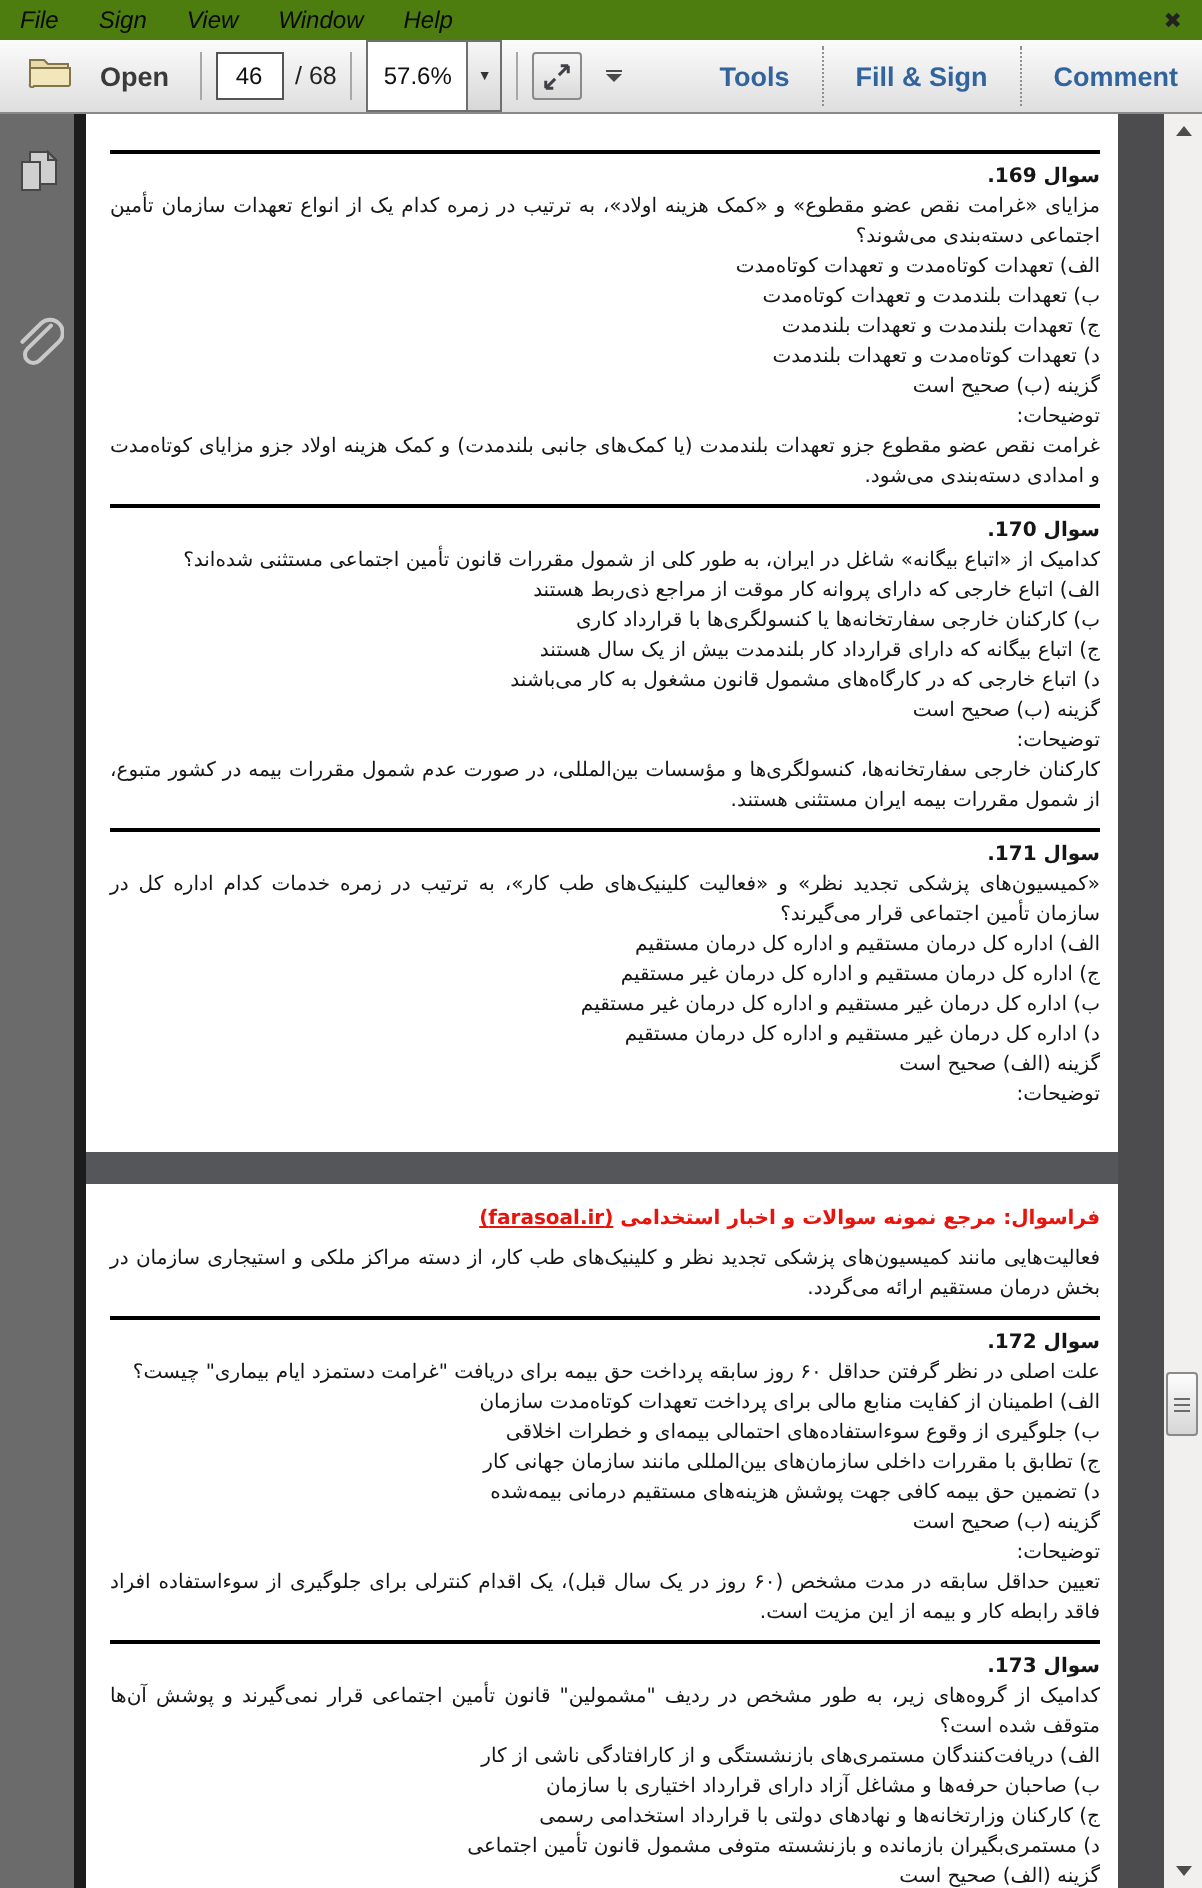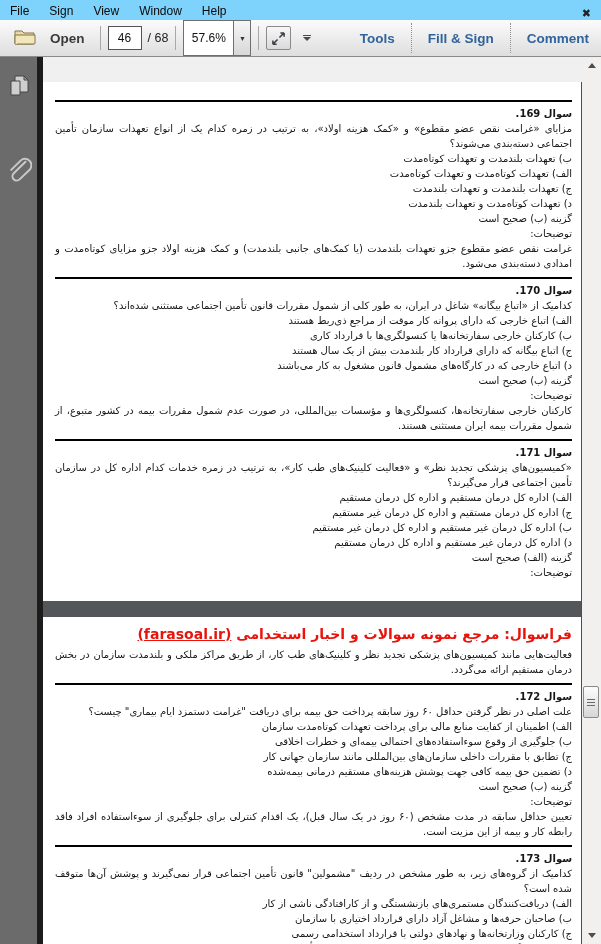--- a/index.html
+++ b/index.html
@@ -1,21 +1,21 @@
 <!DOCTYPE html>
 <html><head>
 <meta charset="utf-8">
 <style>
   * { margin:0; padding:0; box-sizing:border-box; }
   html,body { width:601px; height:944px; overflow:hidden; }
   body { font-family:"Liberation Sans","DejaVu Sans",sans-serif; }
   .app { width:601px; height:944px; display:flex; flex-direction:column; background:#f0f0f0; }
 
   
-  .menubar { height:20px; background:#7dd3fc; display:flex; align-items:flex-end; font-size:12px; color:#0a0a0a; flex:0 0 auto; }
+  .menubar { height:20px; background:#4d7c0f; display:flex; align-items:center; font-size:12px; color:#0a0a0a; flex:0 0 auto;font-style:italic; }
   .menu-item { padding:2px 10px; cursor:default; }
   .menubar .spacer { flex:1; }
   .close-x { font-size:11px; font-weight:bold; color:#222; padding:0 10px; }
 
   
   .toolbar { height:37px; background:linear-gradient(#fbfbfb,#dedede); border-bottom:1px solid #8a8a8a; display:flex; align-items:center; padding:0 6px; flex:0 0 auto; }
   .tb-sep { width:1px; height:24px; background:#a8a8a8; margin:0 7px; }
   .tb-dotsep { width:1px; height:30px; border-left:1px dotted #8f8f8f; margin:0 10px; }
   .open-btn { display:flex; align-items:center; gap:14px; padding:3px 8px; border-radius:3px; }
   .open-label { font-size:13.5px; font-weight:bold; color:#3a3a3a; }
@@ -28,32 +28,32 @@
   .overflow-btn { display:flex; flex-direction:column; align-items:center; gap:1px; margin:0 12px; }
   .overflow-btn .bar { width:8px; height:1px; background:#4a4a4a; }
   .overflow-btn .tri { width:0; height:0; border-left:4px solid transparent; border-right:4px solid transparent; border-top:4px solid #4a4a4a; }
   .tb-blue { font-size:13.5px; font-weight:bold; color:#31639c; padding:4px 6px; }
   .toolbar .grow { flex:1; }
 
   
   .main { flex:1; display:flex; min-height:0; }
   .sidebar { width:37px; background:#6b6b6b; flex:0 0 auto; display:flex; flex-direction:column; align-items:center; padding-top:16px; gap:52px; }
   .pane-divider { width:6px; background:#1c1c1c; flex:0 0 auto; }
-  .docpane { flex:1; background:#4c4c4f; position:relative; min-width:0; padding-right:1px;margin-top:25px; }
+  .docpane { flex:1; background:#4c4c4f; position:relative; min-width:0; padding-right:23px; }
   .pagecol { height:100%; display:flex; flex-direction:column; background:#55565a; }
   .page { background:#fff; overflow:hidden; direction:rtl; font-size:10px; line-height:15px; color:#161616; font-family:"DejaVu Sans",sans-serif; }
   .page1 { height:519px; padding:12px 9px 0 12px; flex:0 0 auto; }
   .pagegap { height:16px; background:#55565a; flex:0 0 auto; }
   .page2 { flex:1; padding:8px 9px 0 12px; }
 
   .rule { height:2px; background:#000; margin:6px 0 4px; }
   .q-title { font-weight:bold; margin-top:1px; }
   .q-text, .q-expl, .p-intro { text-align:justify; text-align-last:right; }
   .q-opt, .q-ans, .q-expl-label { text-align:right; }
-  .site-header { color:#e8140c; font-weight:bold; text-align:right; font-size:14px; margin:2px 0 5px; }
+  .site-header { color:#e8140c; font-weight:bold; text-align:right; font-size:10px; margin:2px 0 5px; }
   .site-link { text-decoration:underline; }
 
   
   .scrollbar { width:19px; background:#f1f0ee; flex:0 0 auto; position:relative; }
   .sb-btn { position:absolute; left:0; width:19px; height:17px; display:flex; align-items:center; justify-content:center; }
   .sb-up { top:0; } .sb-down { bottom:0; }
   .tri-up { width:0; height:0; border-left:4px solid transparent; border-right:4px solid transparent; border-bottom:5px solid #4c4c4c; }
   .tri-down { width:0; height:0; border-left:4px solid transparent; border-right:4px solid transparent; border-top:5px solid #4c4c4c; }
   .sb-thumb { position:absolute; left:1px; top:629px; width:16px; height:32px; background:linear-gradient(#fdfdfd,#d6d6d6); border:1px solid #8a8a8a; border-radius:2px; display:flex; flex-direction:column; align-items:center; justify-content:center; gap:2px; }
   .sb-thumb .grip { width:8px; height:1px; background:#6b6b6b; }
@@ -127,22 +127,22 @@
     </div>
     <div class="pane-divider"></div>
 
     <div class="docpane">
       <div class="pagecol">
         <div class="page page1">
             <div class="rule"></div>
             <div class="question">
               <div class="q-title">سوال 169.</div>
               <div class="q-text">مزایای «غرامت نقص عضو مقطوع» و «کمک هزینه اولاد»، به ترتیب در زمره کدام یک از انواع تعهدات سازمان تأمین اجتماعی دسته‌بندی می‌شوند؟</div>
+              <div class="q-opt">الف) تعهدات کوتاه‌مدت و تعهدات کوتاه‌مدت</div>
               <div class="q-opt">ب) تعهدات بلندمدت و تعهدات کوتاه‌مدت</div>
-              <div class="q-opt">الف) تعهدات کوتاه‌مدت و تعهدات کوتاه‌مدت</div>
               <div class="q-opt">ج) تعهدات بلندمدت و تعهدات بلندمدت</div>
               <div class="q-opt">د) تعهدات کوتاه‌مدت و تعهدات بلندمدت</div>
               <div class="q-ans">گزینه (ب) صحیح است</div>
               <div class="q-expl-label">توضیحات:</div>
               <div class="q-expl">غرامت نقص عضو مقطوع جزو تعهدات بلندمدت (یا کمک‌های جانبی بلندمدت) و کمک هزینه اولاد جزو مزایای کوتاه‌مدت و امدادی دسته‌بندی می‌شود.</div>
             </div>
             <div class="rule"></div>
             <div class="question">
               <div class="q-title">سوال 170.</div>
               <div class="q-text">کدامیک از «اتباع بیگانه» شاغل در ایران، به طور کلی از شمول مقررات قانون تأمین اجتماعی مستثنی شده‌اند؟</div>
@@ -162,21 +162,21 @@
               <div class="q-opt">ج) اداره کل درمان مستقیم و اداره کل درمان غیر مستقیم</div>
               <div class="q-opt">ب) اداره کل درمان غیر مستقیم و اداره کل درمان غیر مستقیم</div>
               <div class="q-opt">د) اداره کل درمان غیر مستقیم و اداره کل درمان مستقیم</div>
               <div class="q-ans">گزینه (الف) صحیح است</div>
               <div class="q-expl-label">توضیحات:</div>
             </div>
           </div>
         <div class="pagegap"></div>
         <div class="page page2">
             <div class="site-header"><span>فراسوال: مرجع نمونه سوالات و اخبار استخدامی </span><span class="site-link">(farasoal.ir)</span></div>
-            <div class="p-intro">فعالیت‌هایی مانند کمیسیون‌های پزشکی تجدید نظر و کلینیک‌های طب کار، از طریق مراکز ملکی و بلندمدت سازمان در بخش درمان مستقیم ارائه می‌گردد.</div>
+            <div class="p-intro">فعالیت‌هایی مانند کمیسیون‌های پزشکی تجدید نظر و کلینیک‌های طب کار، از دسته مراکز ملکی و استیجاری سازمان در بخش درمان مستقیم ارائه می‌گردد.</div>
             <div class="rule"></div>
             <div class="question">
               <div class="q-title">سوال 172.</div>
               <div class="q-text">علت اصلی در نظر گرفتن حداقل ۶۰ روز سابقه پرداخت حق بیمه برای دریافت "غرامت دستمزد ایام بیماری" چیست؟</div>
               <div class="q-opt">الف) اطمینان از کفایت منابع مالی برای پرداخت تعهدات کوتاه‌مدت سازمان</div>
               <div class="q-opt">ب) جلوگیری از وقوع سوءاستفاده‌های احتمالی بیمه‌ای و خطرات اخلاقی</div>
               <div class="q-opt">ج) تطابق با مقررات داخلی سازمان‌های بین‌المللی مانند سازمان جهانی کار</div>
               <div class="q-opt">د) تضمین حق بیمه کافی جهت پوشش هزینه‌های مستقیم درمانی بیمه‌شده</div>
               <div class="q-ans">گزینه (ب) صحیح است</div>
               <div class="q-expl-label">توضیحات:</div>

